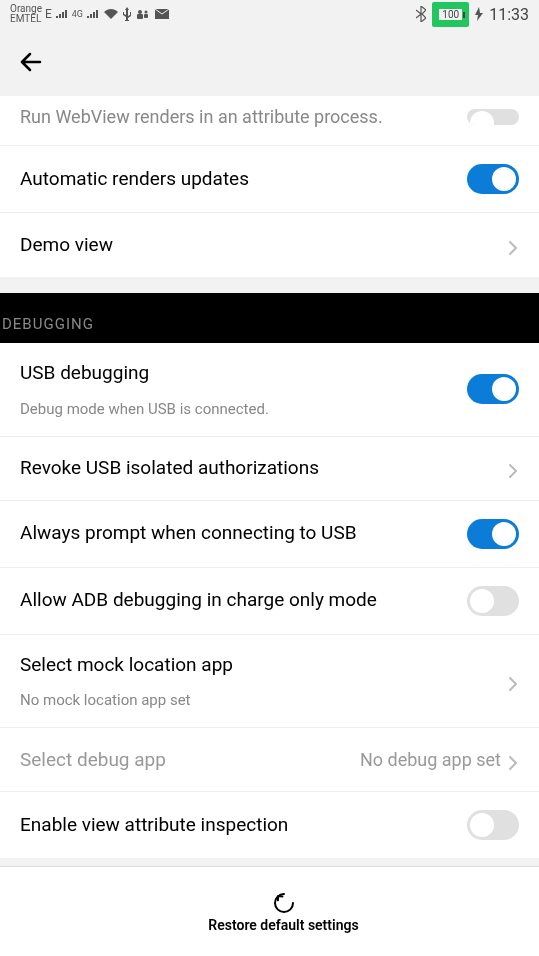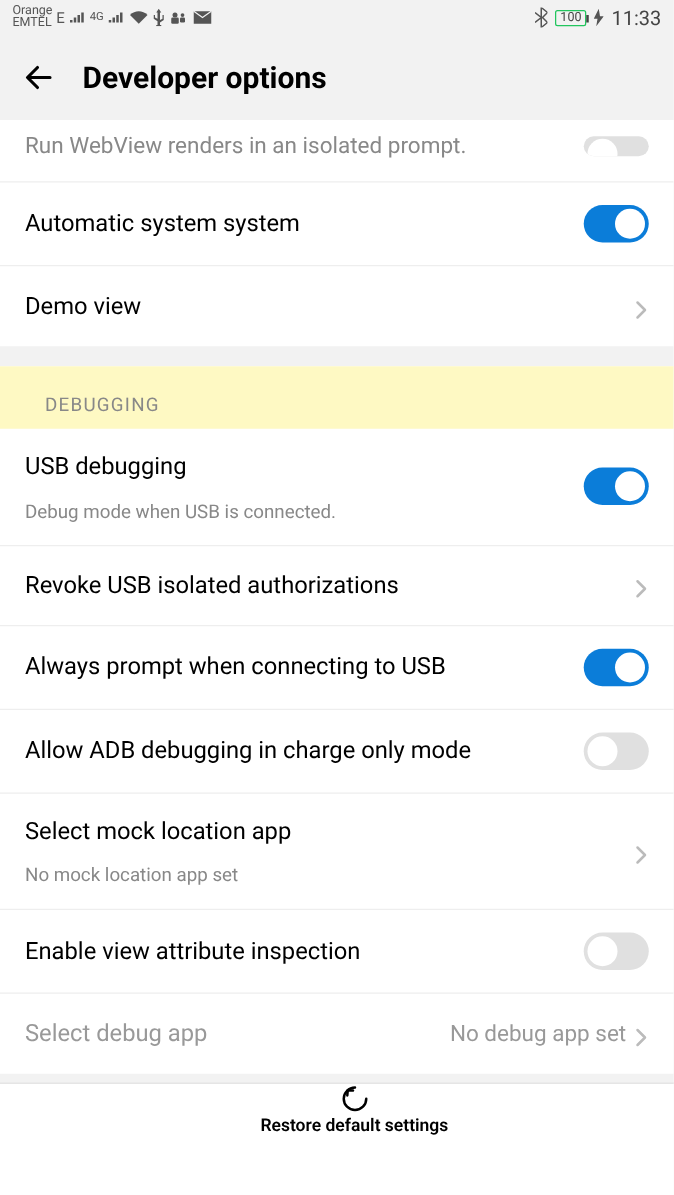--- a/index.html
+++ b/index.html
@@ -17,21 +17,21 @@
     display: flex;
     justify-content: space-between;
     align-items: center;
     padding: 0 10px;
     font-size: 12px;
     color: #555;
   }
   .status-left { display: flex; align-items: center; gap: 3px; }
   .carrier-stack { display: flex; flex-direction: column; line-height: 1; font-size: 10px; }
   .status-right { display: flex; align-items: center; gap: 6px; font-size: 14px; color: #444; }
-  .battery-box { border: 1px solid #22c55e; padding: 0 3px; font-size: 10px; display: inline-flex; border-radius: 2px; position: relative; }
+  .battery-box { border: 7px solid #22c55e; padding: 0 3px; font-size: 10px; display: inline-flex; border-radius: 2px; position: relative; }
   .battery-box::after { content:""; position:absolute; right:-3px; top:3px; width:2px; height:6px; background:#444; }
 
   .header {
     background: #f2f2f2;
     display: flex;
     align-items: center;
     height: 68px;
     padding: 0 18px;
     gap: 20px;
   }
@@ -64,42 +64,42 @@
   .toggle .knob {
     width: 24px; height: 24px; background: #fff; border-radius: 50%; position: absolute; top: 3px;
   }
   .toggle.on .knob { right: 3px; }
   .toggle.off .knob { left: 3px; }
 
   .chevron { width: 12px; height: 12px; flex-shrink: 0; }
   .chevron svg { stroke: #bbb; }
 
   .section-head {
-    padding: 22px 36px 10px;
+    padding: 22px 2px 10px;
     font-size: 15px;
     letter-spacing: 1px;
     color: #888;
-    background: #fef9c3;
+    background: #000000;
   }
 
   .top-row-partial {
     display: flex; align-items: center; justify-content: space-between;
     padding: 10px 20px 18px; border-bottom: 1px solid #eee;
     background: #fff;
   }
   .partial-text { font-size: 18px; color: #888; flex:1; padding-right: 12px;}
   .partial-toggle { width:52px; height:16px; border-radius:10px; background:#e0e0e0; position:relative; overflow:hidden; flex-shrink:0;}
   .partial-toggle .knob-bottom { position:absolute; left:3px; bottom:-10px; width:24px; height:24px; background:#fff; border-radius:50%; }
 
   .footer {
     position: absolute; bottom: 0; left: 0; right: 0;
     height: 90px;
     background: #fff;
     border-top: 1px solid #ddd;
-    display: flex; flex-direction: column; align-items: center; 
+    display: flex; flex-direction: column; align-items: center; justify-content: center;
     gap: 2px;
     padding-left: 28px;
   }
   .footer-icon { width: 24px; height: 24px; }
   .footer-label { font-size: 14px; font-weight: 600; }
 
   .status-icon { display:inline-flex; align-items:center; }
 </style>
 </head>
 <body>
@@ -164,36 +164,35 @@
     <span style="font-size:16px">11:33</span>
   </div>
 </div>
 
 <div class="header">
   <div class="back-arrow">
     <svg width="28" height="28" viewBox="0 0 28 28">
         <path d="M22 14H6M12 6l-8 8 8 8" stroke="#000" stroke-width="2.5" fill="none" stroke-linecap="round" stroke-linejoin="round"></path>
       </svg>
   </div>
-  <div class="header-title">Developer options</div>
 </div>
 
 <div class="content">
 
   <div class="top-row-partial">
-    <div class="partial-text">Run WebView renders in an isolated prompt.</div>
+    <div class="partial-text">Run WebView renders in an attribute process.</div>
     <div class="partial-toggle">
         <div class="knob-bottom"></div>
       </div>
   </div>
 
   <div id="rows-top">
       <div class="row">
         <div class="row-text">
-          <div class="row-title">Automatic system system</div>
+          <div class="row-title">Automatic renders updates</div>
         </div>
         <div class="toggle on">
           <div class="knob"></div>
         </div>
       </div>
       <div class="row">
         <div class="row-text">
           <div class="row-title">Demo view</div>
         </div>
         <span class="chevron"><svg width="12" height="18" viewBox="0 0 12 18">
@@ -244,34 +243,34 @@
         <div class="row-text">
           <div class="row-title">Select mock location app</div>
           <div class="row-sub">No mock location app set</div>
         </div>
         <span class="chevron"><svg width="12" height="18" viewBox="0 0 12 18">
             <path d="M3 3l6 6-6 6" stroke="#bbb" stroke-width="2" fill="none" stroke-linecap="round" stroke-linejoin="round"></path>
           </svg></span>
       </div>
       <div class="row">
         <div class="row-text">
+          <div class="row-title disabled">Select debug app</div>
+        </div>
+        <span class="row-value">No debug app set</span>
+        <span class="chevron"><svg width="12" height="18" viewBox="0 0 12 18">
+            <path d="M3 3l6 6-6 6" stroke="#bbb" stroke-width="2" fill="none" stroke-linecap="round" stroke-linejoin="round"></path>
+          </svg></span>
+      </div>
+      <div class="row">
+        <div class="row-text">
           <div class="row-title">Enable view attribute inspection</div>
         </div>
         <div class="toggle off">
           <div class="knob"></div>
         </div>
-      </div>
-      <div class="row">
-        <div class="row-text">
-          <div class="row-title disabled">Select debug app</div>
-        </div>
-        <span class="row-value">No debug app set</span>
-        <span class="chevron"><svg width="12" height="18" viewBox="0 0 12 18">
-            <path d="M3 3l6 6-6 6" stroke="#bbb" stroke-width="2" fill="none" stroke-linecap="round" stroke-linejoin="round"></path>
-          </svg></span>
       </div>
     </div>
 </div>
 
 <div class="footer">
   <div class="footer-icon">
     <svg width="24" height="24" viewBox="0 0 24 24">
         <path d="M12 3a9 9 0 1 0 9 9" stroke="#000" stroke-width="2" fill="none" stroke-linecap="round"></path>
         <path d="M12 3l-3 3M12 3l3 3" stroke="#000" stroke-width="2" fill="none" stroke-linecap="round" transform="rotate(-40 12 12)"></path>
       </svg>

